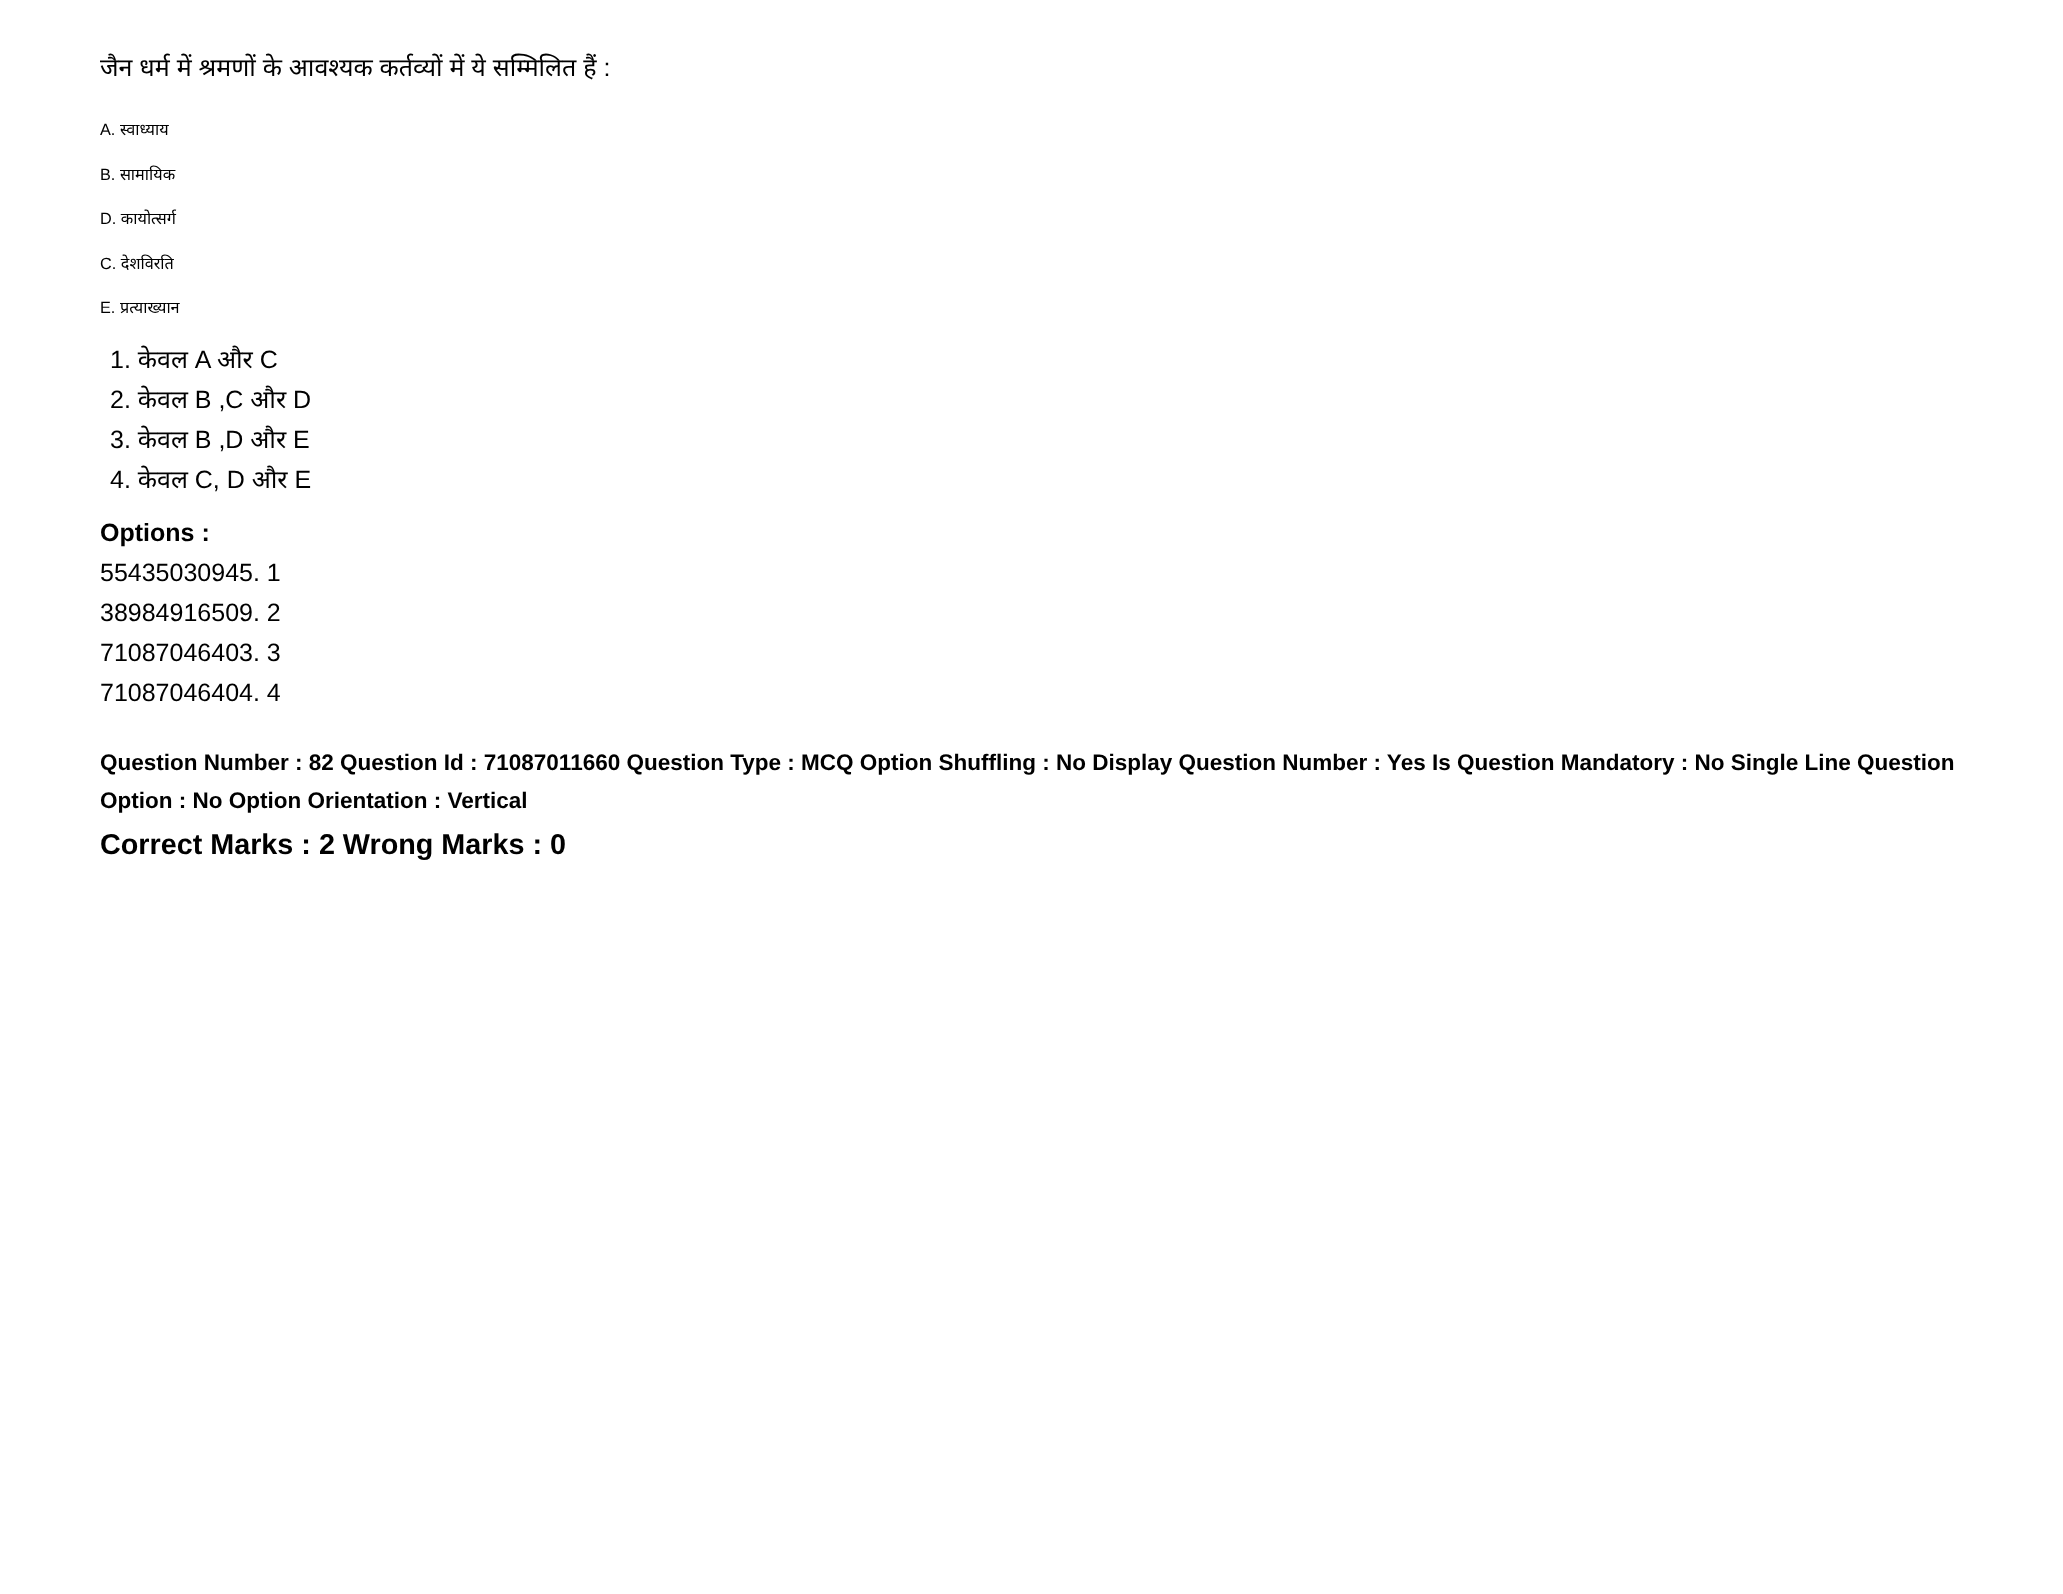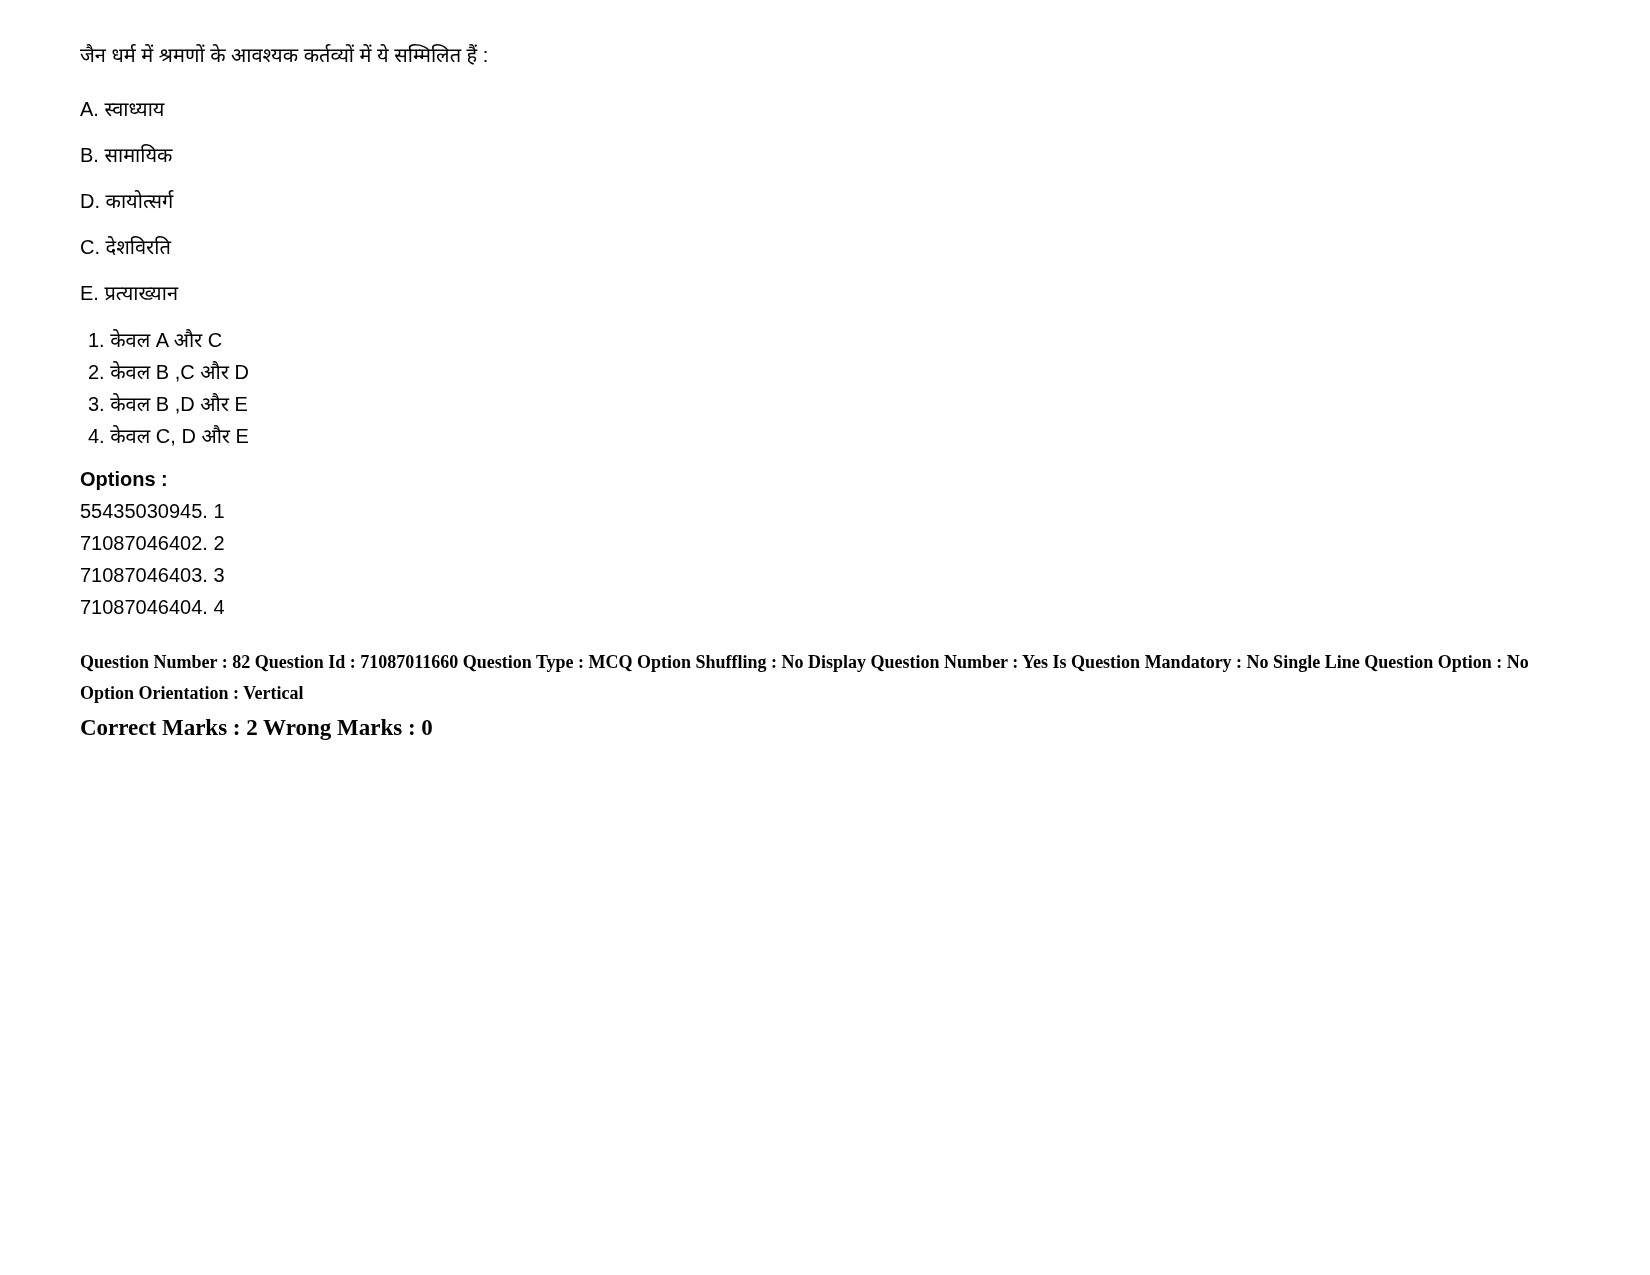--- a/index.html
+++ b/index.html
@@ -15,21 +15,21 @@
       width: 1650px;
       min-height: 1275px;
       padding: 40px 80px;
     }
     .question-text {
       font-size: 20px;
       margin-bottom: 24px;
       line-height: 1.5;
     }
     .option-item {
-      font-size: 20px;
+      font-size: 13px;
       margin-bottom: 16px;
       line-height: 1.5;
     }
     .select-instruction {
       font-size: 20px;
       font-weight: bold;
       margin-bottom: 16px;
       margin-top: 8px;
       line-height: 1.5;
     }
@@ -52,21 +52,20 @@
     }
     .option-id-item {
       font-size: 20px;
       line-height: 1.6;
     }
     .metadata {
       font-size: 18px;
       font-weight: bold;
       line-height: 1.7;
       margin-top: 16px;
-      font-family: Liberation Serif, serif;
     }
     .marks-line {
       font-size: 23px;
       font-weight: bold;
     }
   </style>
 </head>
 <body>
 
 <div>
@@ -96,21 +95,21 @@
     <div class="answer-option">1. केवल A और C</div>
     <div class="answer-option">2. केवल B ,C और D</div>
     <div class="answer-option">3. केवल B ,D और E</div>
     <div class="answer-option">4. केवल C, D और E</div>
   </div>
 
   <div class="options-label">Options :</div>
 
   <div class="option-id-list">
     <div class="option-id-item">55435030945. 1</div>
-    <div class="option-id-item">71087046402. 2</div>
+    <div class="option-id-item">38984916509. 2</div>
     <div class="option-id-item">71087046403. 3</div>
     <div class="option-id-item">71087046404. 4</div>
   </div>
 
   <div class="metadata">
     <div>Question Number : 82 Question Id : 71087011660 Question Type : MCQ Option Shuffling : No Display Question Number : Yes Is Question Mandatory : No Single Line Question Option : No Option Orientation : Vertical</div>
     <div class="marks-line">Correct Marks : 2 Wrong Marks : 0</div>
   </div>
 
 </div>

